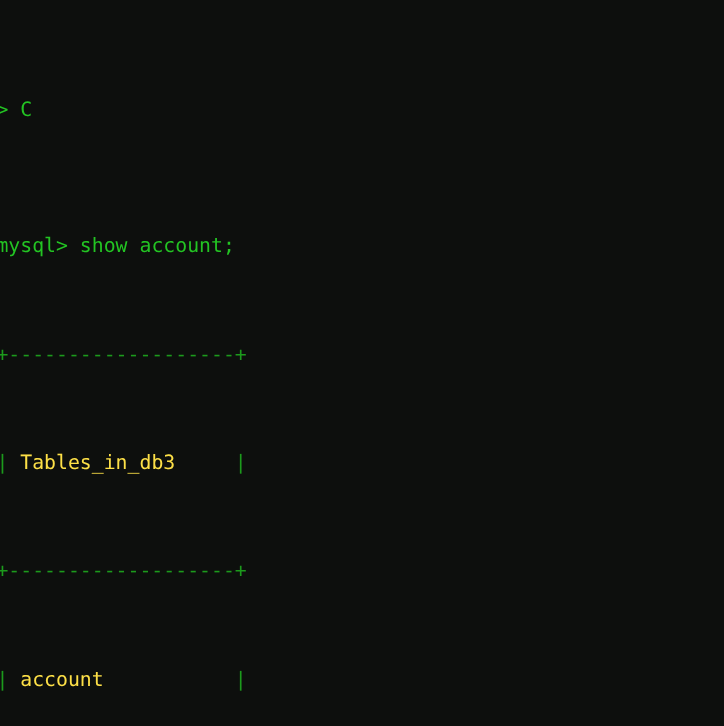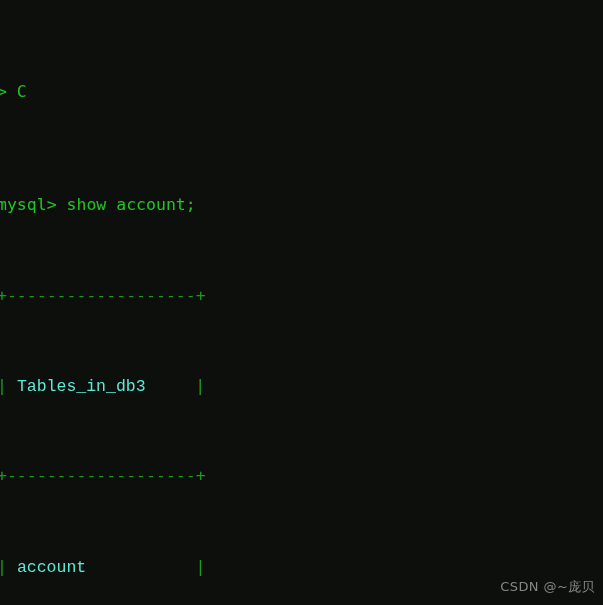--- a/index.html
+++ b/index.html
@@ -26,21 +26,21 @@
     top: -9px;
     white-space: pre;
   }
   .line {
     height: 22.6px;
     white-space: pre;
   }
   .prompt   { color: #23c423; }
   .cmd      { color: #23c423; }
   .rule     { color: #1c9a1c; }
-  .cellname { color: #5eead4; font-family: Liberation Mono, monospace; }
+  .cellname { color: #fde047; }
   .pipe     { color: #1c9a1c; }
 
   #watermark {
     position: absolute;
     right: 8px;
     bottom: 6px;
     font-family: "DejaVu Sans", "Liberation Sans", sans-serif;
     font-size: 13px;
     color: #9b9b9b;
     letter-spacing: 0.4px;
@@ -95,14 +95,13 @@
     
     
     
     
     
 
     
 
   </div>
 
-  <div id="watermark">CSDN @~庞贝</div>
 </div>
 
 </body></html>

